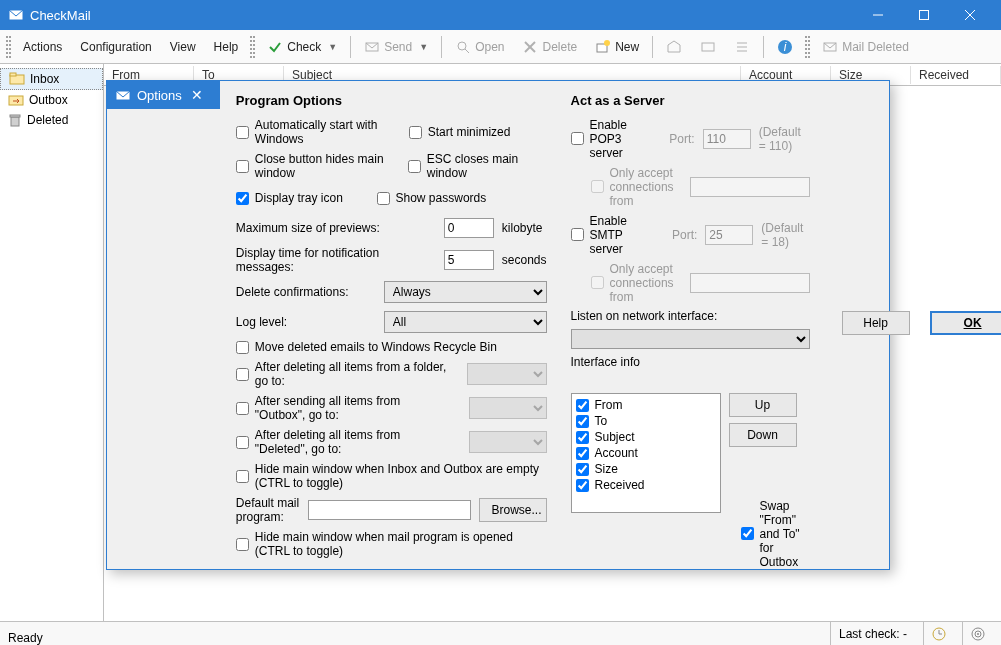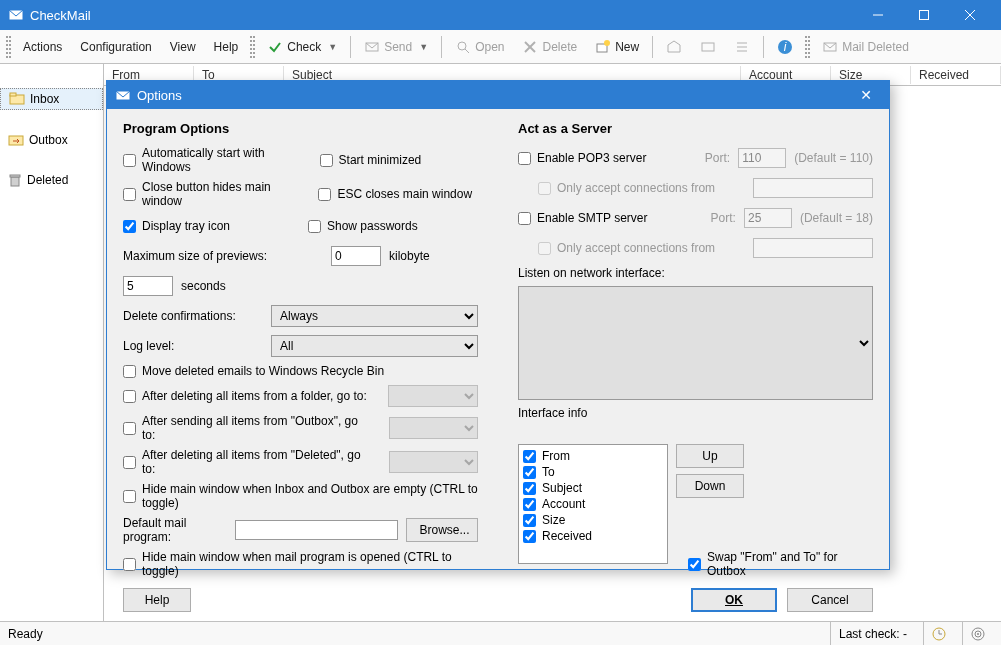--- a/index.html
+++ b/index.html
@@ -18,37 +18,37 @@
 .menu-item { padding: 4px 8px; color: #222; }
 .tool-sep { width: 1px; height: 22px; background: #c0c0c0; margin: 0 3px; }
 .tool-btn { display: inline-flex; align-items: center; gap: 4px; padding: 3px 7px; border: 1px solid transparent; color: #222; }
 .tool-btn.disabled { color: #a0a0a0; text-align: center; }
 .tool-btn .drop { margin-left: 3px; color: #666; font-size: 9px; }
 .tool-icon { width: 16px; height: 16px; display: inline-flex; align-items: center; justify-content: center; }
 
 
 .main-area { display: flex; height: calc(100% - 30px - 34px - 24px); }
 .sidebar { width: 104px; border-right: 1px solid #c0c0c0; padding: 4px 0; }
-.sidebar-item { display: flex; align-items: center; gap: 5px; padding: 3px 8px; margin-top: 20px; }
+.sidebar-item { display: flex; align-items: center; gap: 5px; padding: 3px 8px; }
 .sidebar-item.sel { background: #e5f1fb; border: 1px dotted #888; }
 .content { flex: 1; position: relative; }
 .list-header { display: flex; border-bottom: 1px solid #c0c0c0; height: 22px; align-items: center; background: #fff; }
 .list-header div { padding: 2px 8px; border-right: 1px solid #e0e0e0; color: #333; }
 
 
-.statusbar { height: 24px; border-top: 1px solid #c0c0c0; display: flex; align-items: center; padding: 0 8px; gap: 8px; background: #f8f8f8; }
+.statusbar { height: 24px; border-top: 1px solid #c0c0c0; display: flex; align-items: flex-end; padding: 0 8px; gap: 8px; background: #f8f8f8; }
 .statusbar .status-text { flex: 1; }
 .statusbar .cell { border-left: 1px solid #c0c0c0; padding: 0 8px; height: 100%; display: flex; align-items: center; }
 
 
-.dialog { position: absolute; left: 106px; top: 80px; width: 784px; height: 490px; background: #f0f0f0; border: 1px solid #2d7dd2; box-shadow: 4px 4px 12px rgba(0,0,0,0.25); display: flex; flex-direction: column; }
+.dialog { position: absolute; left: 106px; top: 80px; width: 784px; height: 490px; background: #f0f0f0; border: 1px solid #2d7dd2; box-shadow: 4px 4px 12px rgba(0,0,0,0.25); display: flex; flex-direction: row; }
 .dlg-title { background: #2d7dd2; color: #fff; height: 28px; display: flex; align-items: center; padding: 0 8px; }
 .dlg-title .t { flex: 1; font-size: 13px; margin-left: 6px; }
 .dlg-close { width: 30px; height: 28px; display: flex; align-items: center; justify-content: center; color: #fff; font-size: 14px;}
-.dlg-body { flex: 1; display: flex; padding: 12px 16px 0 16px; gap: 40px; }
+.dlg-body { flex: 1; display: flex; padding: 12px 16px 0 16px; gap: 24px; }
 .col { flex: 1; display: flex; flex-direction: column; gap: 6px; }
 .section-title { font-weight: bold; font-size: 13px; margin-bottom: 4px; }
 
 .row { display: flex; align-items: center; gap: 8px; min-height: 24px; }
 .chk { display: inline-flex; align-items: center; gap: 6px; }
 .chk input { width: 13px; height: 13px; }
 .num-input { width: 50px; height: 20px; border: 1px solid #999; padding: 1px 3px; background: #fff; }
 .sel-wide { height: 22px; border: 1px solid #999; background: #e8e8e8; padding: 1px 4px; flex: 1; }
 .sel-dis { background: #d8d8d8; color: #888; width: 90px; height: 22px; border: 1px solid #aaa; }
 .txt-input { height: 20px; border: 1px solid #999; background: #fff; padding: 1px 3px; }
@@ -302,20 +302,21 @@
             <input type="checkbox" style="">
             <span>Show passwords</span>
           </label>
       </div>
       <div class="row">
         <span style="width:200px">Maximum size of previews:</span>
         <input class="num-input" value="0" style="">
         <span>kilobyte</span>
       </div>
       <div class="row">
+        <span style="width:200px">Display time for notification messages:</span>
         <input class="num-input" value="5" style="">
         <span>seconds</span>
       </div>
       <div class="row">
         <span style="width:140px">Delete confirmations:</span>
         <select class="sel-wide"><option>Always</option></select>
       </div>
       <div class="row">
         <span style="width:140px">Log level:</span>
         <select class="sel-wide"><option>All</option></select>

